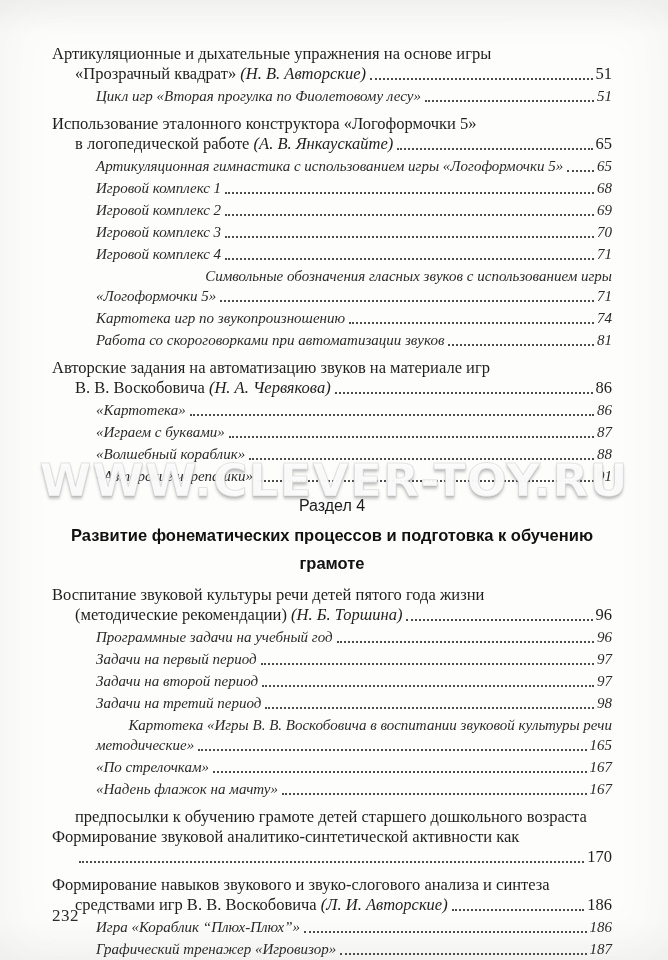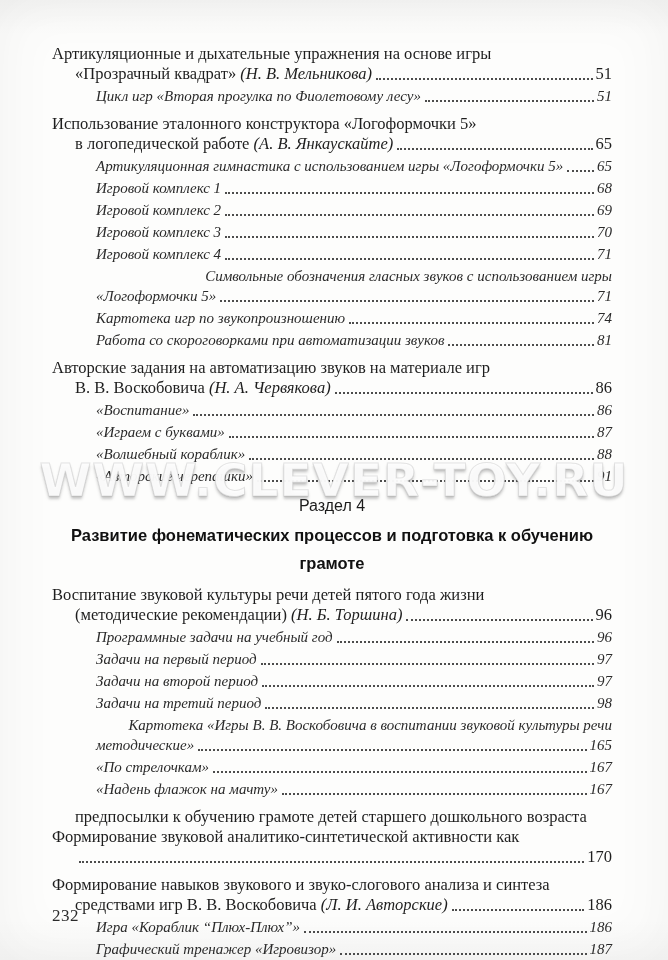--- a/index.html
+++ b/index.html
@@ -93,21 +93,21 @@
 </head>
 <body>
 
 <div class="page">
 
   <div class="toc">
     <div class="toc-group">
         <div class="toc-entry main">
           <div class="toc-line"><span class="toc-text">Артикуляционные и дыхательные упражнения на основе игры</span></div>
           <div class="toc-line cont last">
-            <span class="toc-text">«Прозрачный квадрат» <em>(Н. В. Мельникова)</em> </span>
+            <span class="toc-text">«Прозрачный квадрат» <em>(Н. В. Авторские)</em> </span>
             <span class="leader"></span>
             <span class="toc-page">51</span>
           </div>
         </div>
         <div class="toc-entry sub">
           <div class="toc-line last">
             <span class="toc-text">Цикл игр «Вторая прогулка по Фиолетовому лесу»</span>
             <span class="leader"></span>
             <span class="toc-page">51</span>
           </div>
@@ -180,21 +180,21 @@
         <div class="toc-entry main">
           <div class="toc-line"><span class="toc-text">Авторские задания на автоматизацию звуков на материале игр</span></div>
           <div class="toc-line cont last">
             <span class="toc-text">В. В. Воскобовича <em>(Н. А. Червякова)</em> </span>
             <span class="leader"></span>
             <span class="toc-page">86</span>
           </div>
         </div>
         <div class="toc-entry sub">
           <div class="toc-line last">
-            <span class="toc-text">«Воспитание»</span>
+            <span class="toc-text">«Картотека»</span>
             <span class="leader"></span>
             <span class="toc-page">86</span>
           </div>
         </div>
         <div class="toc-entry sub">
           <div class="toc-line last">
             <span class="toc-text">«Играем с буквами»</span>
             <span class="leader"></span>
             <span class="toc-page">87</span>
           </div>

